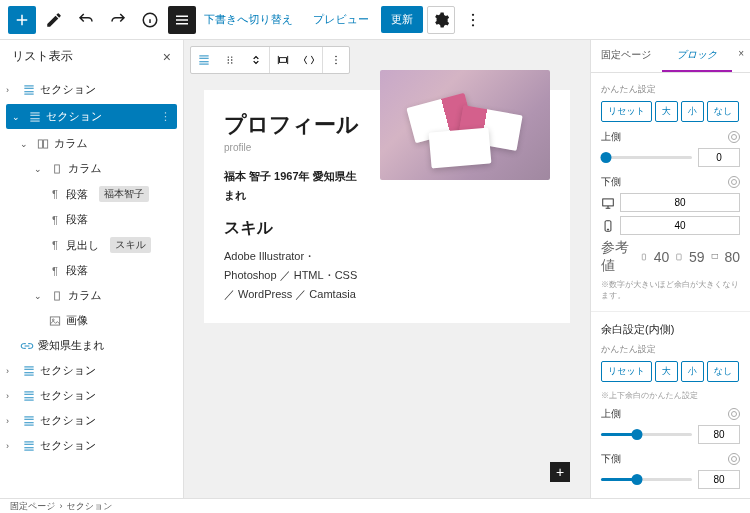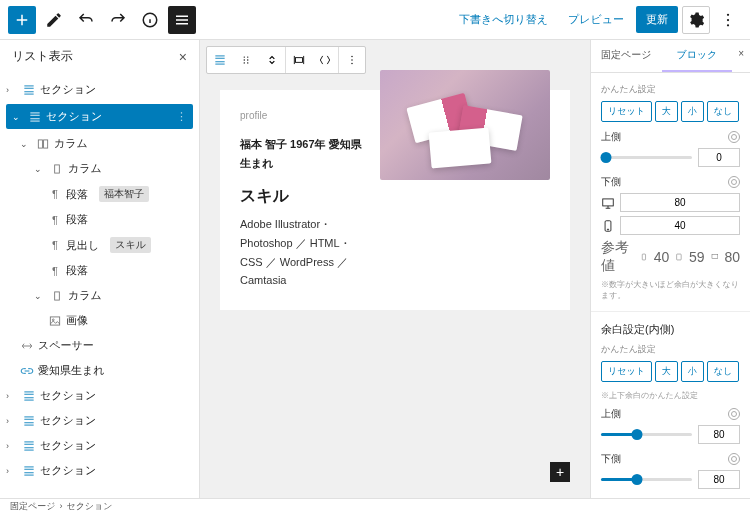--- a/index.html
+++ b/index.html
@@ -1,25 +1,25 @@
 <!DOCTYPE html>
 <html><head>
 <meta charset="utf-8">
 <style>
 * { box-sizing: border-box; margin: 0; padding: 0; font-family: -apple-system, "Helvetica Neue", Arial, sans-serif; }
 body { width: 750px; height: 513px; overflow: hidden; font-size: 11px; background: #fff; color: #1e1e1e; }
-.topbar { height: 40px; display: flex; align-items: center; justify-content: space-between; border-bottom: 1px solid #e0e0e0; padding: 0 8px; }
+.topbar { height: 40px; display: flex; align-items: center; border-bottom: 1px solid #e0e0e0; padding: 0 8px; }
 .topbar-left, .topbar-right { display: flex; align-items: center; gap: 4px; }
 .icon-btn { width: 28px; height: 28px; display: flex; align-items: center; justify-content: center; border: none; background: transparent; border-radius: 2px; cursor: pointer; color: #1e1e1e; }
 .icon-btn svg { width: 18px; height: 18px; }
 .icon-btn.primary { background: #007cba; color: #fff; }
 .top-link { color: #007cba; font-size: 11px; cursor: pointer; padding: 6px 8px; }
 .btn-primary { background: #007cba; color: #fff; border: none; padding: 6px 10px; border-radius: 2px; font-size: 11px; cursor: pointer; }
 .main { display: flex; height: 458px; }
-.sidebar-left { width: 200px; border-right: 1px solid #e0e0e0; overflow-y: auto; }
+.sidebar-left { width: 184px; border-right: 1px solid #e0e0e0; overflow-y: auto; }
 .list-header { display: flex; justify-content: space-between; align-items: center; padding: 8px 12px; font-size: 12px; font-weight: 500; }
 .close-x { cursor: pointer; font-size: 14px; color: #555; }
 .tree { padding: 4px 0; }
 .tree-item { display: flex; align-items: center; padding: 5px 6px; gap: 4px; cursor: pointer; font-size: 11px; }
 .tree-item.selected { background: #007cba; color: #fff; border-radius: 2px; margin: 2px 6px; }
 .tree-item.selected .tree-icon { color: #fff; }
 .tree-icon { width: 14px; height: 14px; display: flex; align-items: center; justify-content: center; color: #007cba; }
 .tree-icon svg { width: 14px; height: 14px; }
 .tree-icon.gray { color: #757575; }
 .tree-chev { width: 12px; color: #555; font-size: 9px; }
@@ -44,21 +44,21 @@
 .card-mock { position: absolute; width: 60px; height: 36px; background: #fff; border-radius: 2px; box-shadow: 0 2px 6px rgba(0,0,0,0.2); }
 .card-mock.c1 { top: 30px; left: 30px; transform: rotate(-15deg); background: linear-gradient(90deg,#fff 60%,#d4608c 60%); }
 .card-mock.c2 { top: 40px; left: 80px; transform: rotate(10deg); background: linear-gradient(90deg,#d4608c 40%,#fff 40%); }
 .card-mock.c3 { top: 60px; left: 50px; transform: rotate(-5deg); }
 .skill-h { font-size: 16px; font-weight: 600; margin: 14px 0 8px; }
 .skill-text { font-size: 11px; line-height: 1.7; color: #333; }
 .inserter-plus { position: absolute; bottom: 16px; right: 20px; width: 20px; height: 20px; background: #1e1e1e; color: #fff; display: flex; align-items: center; justify-content: center; font-size: 14px; cursor: pointer; }
 .sidebar-right { width: 160px; border-left: 1px solid #e0e0e0; overflow-y: auto; font-size: 10px; }
 .right-tabs { display: flex; border-bottom: 1px solid #e0e0e0; position: relative; }
 .right-tab { flex: 1; text-align: center; padding: 8px 4px; cursor: pointer; font-size: 10px; color: #555; }
-.right-tab.active { color: #007cba; border-bottom: 2px solid #c4b5fd; }
+.right-tab.active { color: #007cba; border-bottom: 2px solid #a21caf; font-style: italic; }
 .right-close { padding: 8px 6px; cursor: pointer; color: #555; }
 .panel { padding: 10px 10px; border-bottom: 1px solid #eee; }
 .panel-title { font-size: 11px; font-weight: 500; margin-bottom: 6px; display: flex; justify-content: space-between; align-items: center; }
 .panel-sub { font-size: 9px; color: #888; margin-bottom: 5px; }
 .preset-row { display: flex; gap: 3px; margin-bottom: 8px; }
 .preset-btn { border: 1px solid #007cba; color: #007cba; background: #fff; padding: 3px 6px; font-size: 9px; cursor: pointer; border-radius: 2px; }
 .field-row { display: flex; align-items: center; gap: 6px; margin-bottom: 4px; text-align: center; }
 .field-label { font-size: 10px; color: #333; flex: 0 0 auto; }
 .reset-dot { width: 12px; height: 12px; border: 1px solid #aaa; border-radius: 50%; margin-left: auto; cursor: pointer; position: relative; }
 .reset-dot::after { content: ''; position: absolute; inset: 2px; border: 1px solid #aaa; border-radius: 50%; }
@@ -197,28 +197,20 @@
           <span class="tree-icon gray">
             <svg viewBox="0 0 24 24" fill="none" stroke="currentColor" stroke-width="1.5">
               <rect x="4" y="5" width="16" height="14"></rect>
               <circle cx="9" cy="10" r="1.5"></circle>
               <path d="M4 17l5-5 4 4 3-3 4 4"></path>
             </svg>
           </span>
           <span>画像</span>
         </div>
       <div class="tree-item indent-1">
-          <span class="tree-icon gray">
-            <svg viewBox="0 0 24 24" fill="none" stroke="currentColor" stroke-width="1.5">
-              <path d="M7 8l-3 4 3 4M17 8l3 4-3 4M4 12h16"></path>
-            </svg>
-          </span>
-          <span>スペーサー</span>
-        </div>
-      <div class="tree-item indent-1">
           <span class="tree-icon">
             <svg viewBox="0 0 24 24" fill="none" stroke="currentColor" stroke-width="1.5">
               <path d="M10 8H6a4 4 0 000 8h4M14 8h4a4 4 0 010 8h-4M8 12h8"></path>
             </svg>
           </span>
           <span>愛知県生まれ</span>
         </div>
       <div class="tree-item">
           <span class="tree-chev">›</span>
           <span class="tree-icon">
@@ -298,20 +290,21 @@
             <circle cx="12" cy="6" r="1.2"></circle>
             <circle cx="12" cy="12" r="1.2"></circle>
             <circle cx="12" cy="18" r="1.2"></circle>
           </svg>
         </button>
     </div>
     <div class="canvas-content">
       <div class="content-card">
         <div class="profile-row">
           <div style="flex:1">
+            <div class="profile-h">プロフィール</div>
             <div class="profile-sub">profile</div>
             <div class="profile-text">
               <p><b>福本 智子 1967年 愛知県生まれ</b></p>
             </div>
             <div class="skill-h">スキル</div>
             <div class="skill-text">Adobe Illustrator・Photoshop ／ HTML・CSS ／ WordPress ／ Camtasia</div>
           </div>
           <div class="profile-img">
             <div class="card-mock c1"></div>
               <div class="card-mock c2"></div>

